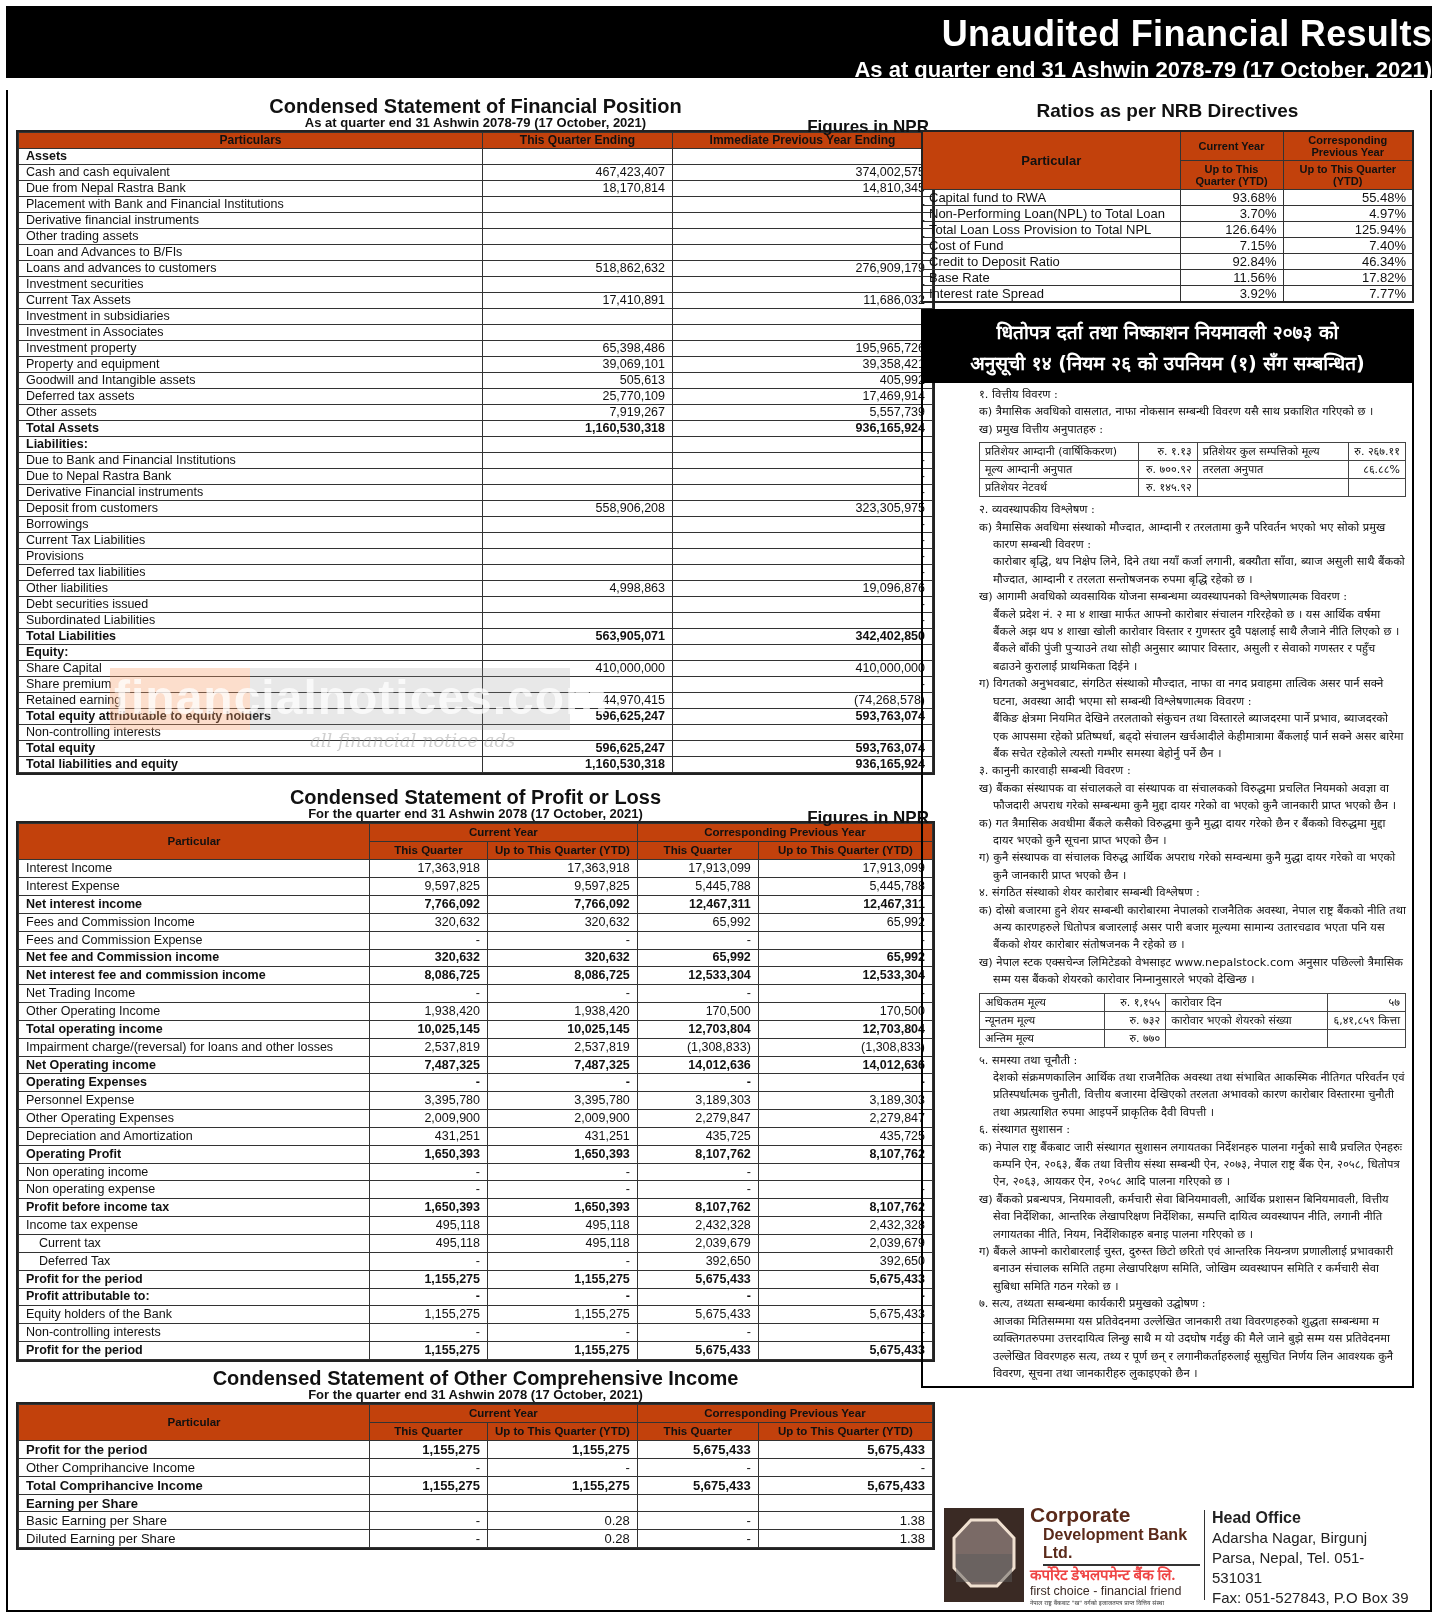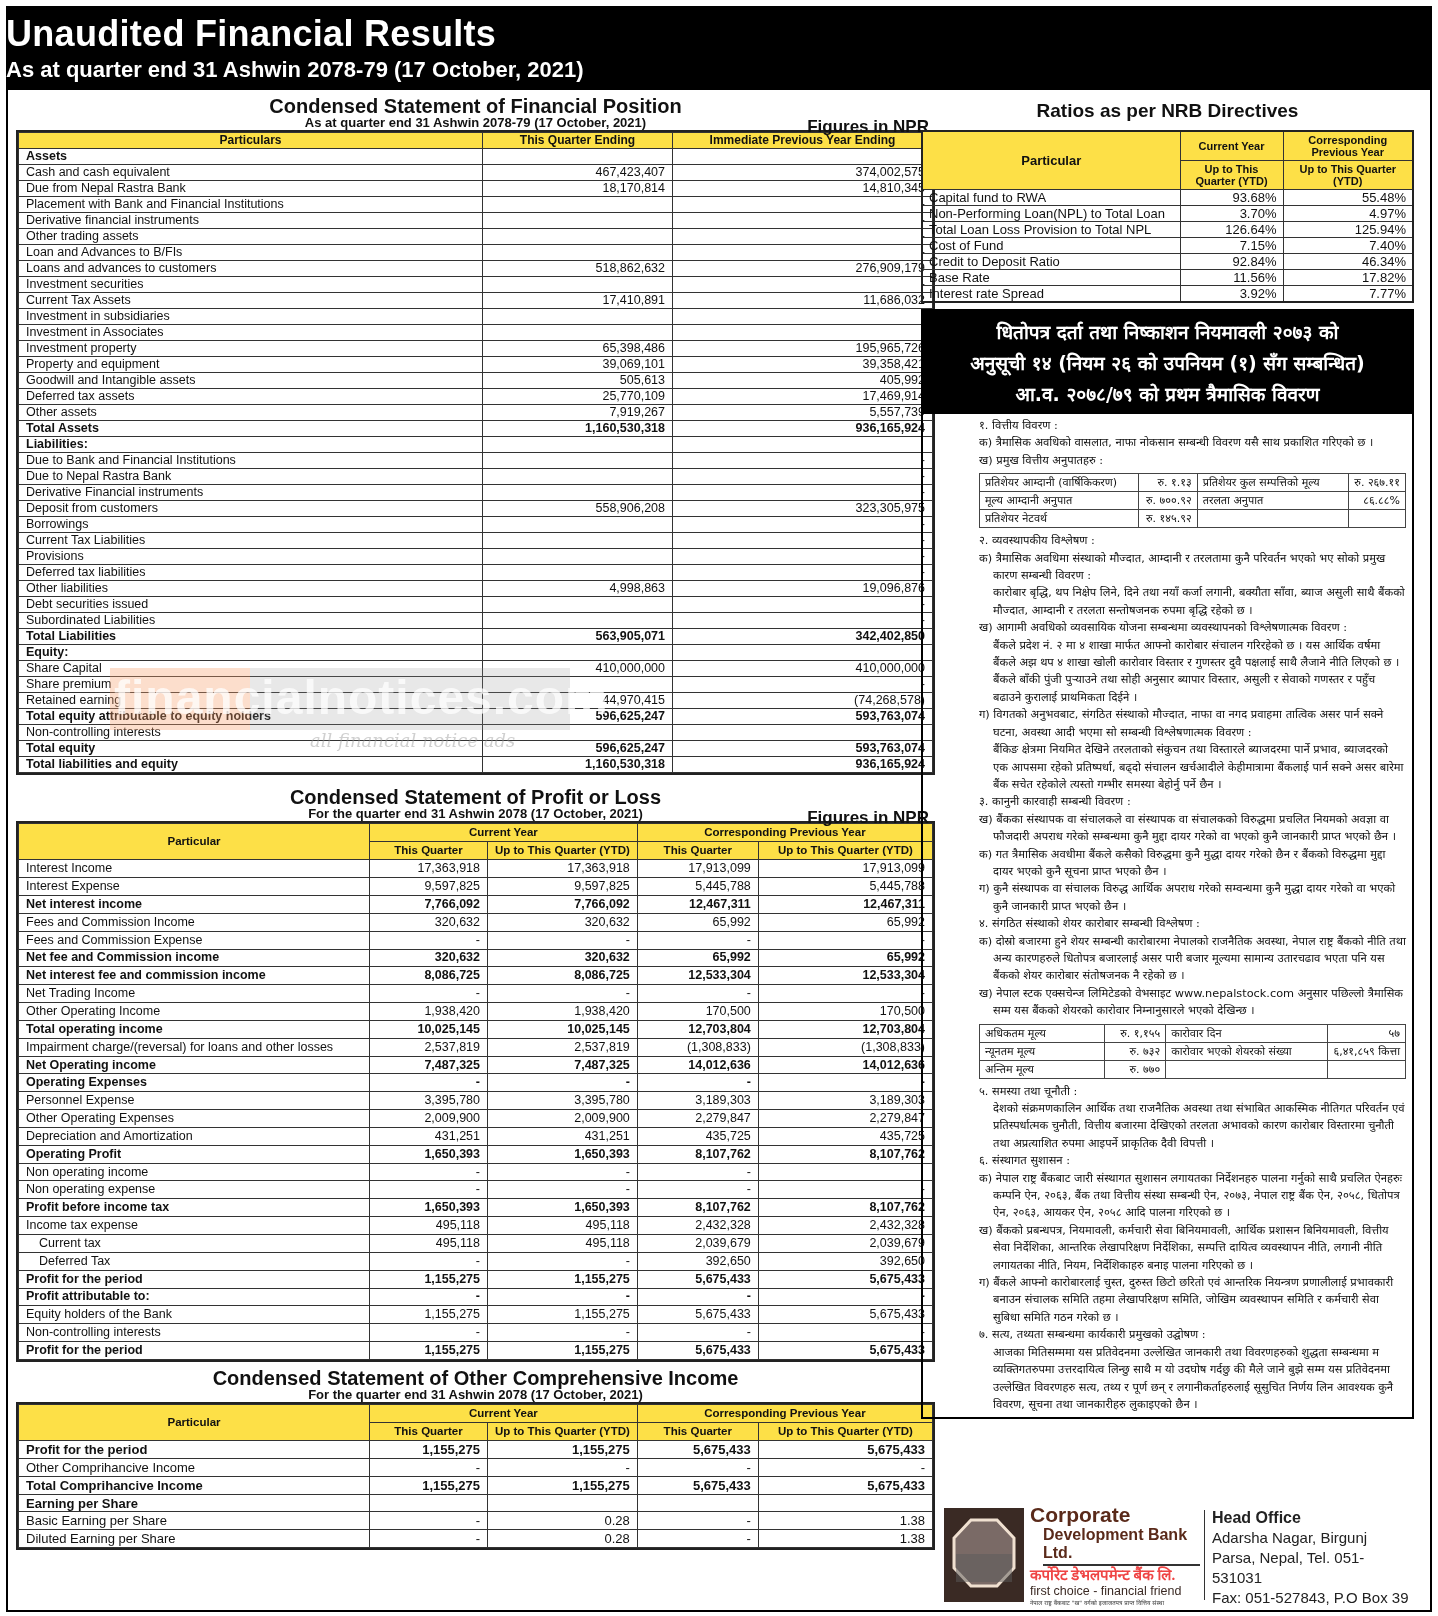--- a/index.html
+++ b/index.html
@@ -1,40 +1,40 @@
 <!DOCTYPE html>
 <html><head>
 <meta charset="utf-8">
 <style>
   * { box-sizing: border-box; margin: 0; padding: 0; }
   html, body { width: 1438px; height: 1616px; background: #ffffff; overflow: hidden; }
   body { font-family: "Liberation Sans", "DejaVu Sans", sans-serif; color: #111; position: relative; }
 
   .banner {
-    position: absolute; left: 6px; top: 6px; width: 1426px; height: 84px;
-    background: #000; color: #fff; text-align: left;
+    position: absolute; left: 6px; top: 6px; width: 1426px; height: 72px;
+    background: #000; color: #fff; text-align: right;
   }
   .banner .t1 { font-size: 36px; font-weight: bold; line-height: 44px; padding-top: 6px; letter-spacing: 0.3px; }
   .banner .t2 { font-size: 22px; font-weight: bold; line-height: 28px; }
 
   .frame {
     position: absolute; left: 6px; top: 90px; width: 1426px; height: 1522px;
     border: 2px solid #000; border-top: none;
   }
 
   .left { position: absolute; left: 16px; top: 96px; width: 919px; }
   .right { position: absolute; left: 921px; top: 96px; width: 493px; }
 
   .sec-title { text-align: center; font-weight: bold; font-size: 20px; line-height: 20px; }
   .sec-sub { text-align: center; font-weight: bold; font-size: 13px; line-height: 14px; position: relative; }
   .sec-sub .npr { position: absolute; right: 6px; top: 4px; font-size: 17px; }
 
   table { border-collapse: collapse; width: 100%; font-family: "Liberation Sans", sans-serif; }
   td, th { border: 1px solid #333; font-size: 12.5px; padding: 0 7px; height: 16.3px; line-height: 15px; white-space: nowrap; }
-  th { background: #fde047; font-weight: bold; font-size: 12px; text-align: center; }
+  th { background: #c2410c; font-weight: bold; font-size: 12px; text-align: center; }
   td.num { text-align: right; }
   tr.b td { font-weight: bold; }
   td.ind { padding-left: 20px; }
   .tbl-outer { border: 2px solid #222; }
 
   .fp td { height: 15.75px; }
   .pl td { height: 17.85px; }
   .pl th, .oci th { font-size: 11.5px; height: 18px; }
   .oci td { height: 17.9px; font-size: 13px; }
 
@@ -673,21 +673,20 @@
           <td class="num">3.92%</td>
           <td class="num">7.77%</td>
         </tr>
       </tbody>
   </table>
 
   <div class="np-box">
     <div class="np-head">
       <div>धितोपत्र दर्ता तथा निष्काशन नियमावली २०७३ को</div>
       <div>अनुसूची १४ (नियम २६ को उपनियम (१) सँग सम्बन्धित)</div>
-      <div>आ.व. २०७८/७९ को प्रथम त्रैमासिक विवरण</div>
     </div>
     <div class="np-body">
       <p class="h">१. वित्तीय विवरण :</p>
       <p class="sub">क) त्रैमासिक अवधिको वासलात, नाफा नोकसान सम्बन्धी विवरण यसै साथ प्रकाशित गरिएको छ ।</p>
       <p class="sub">ख) प्रमुख वित्तीय अनुपातहरु :</p>
       <table class="np-tbl">
         <colgroup>
             <col style="width:170px">
             <col style="width:60px">
             <col style="width:168px">

